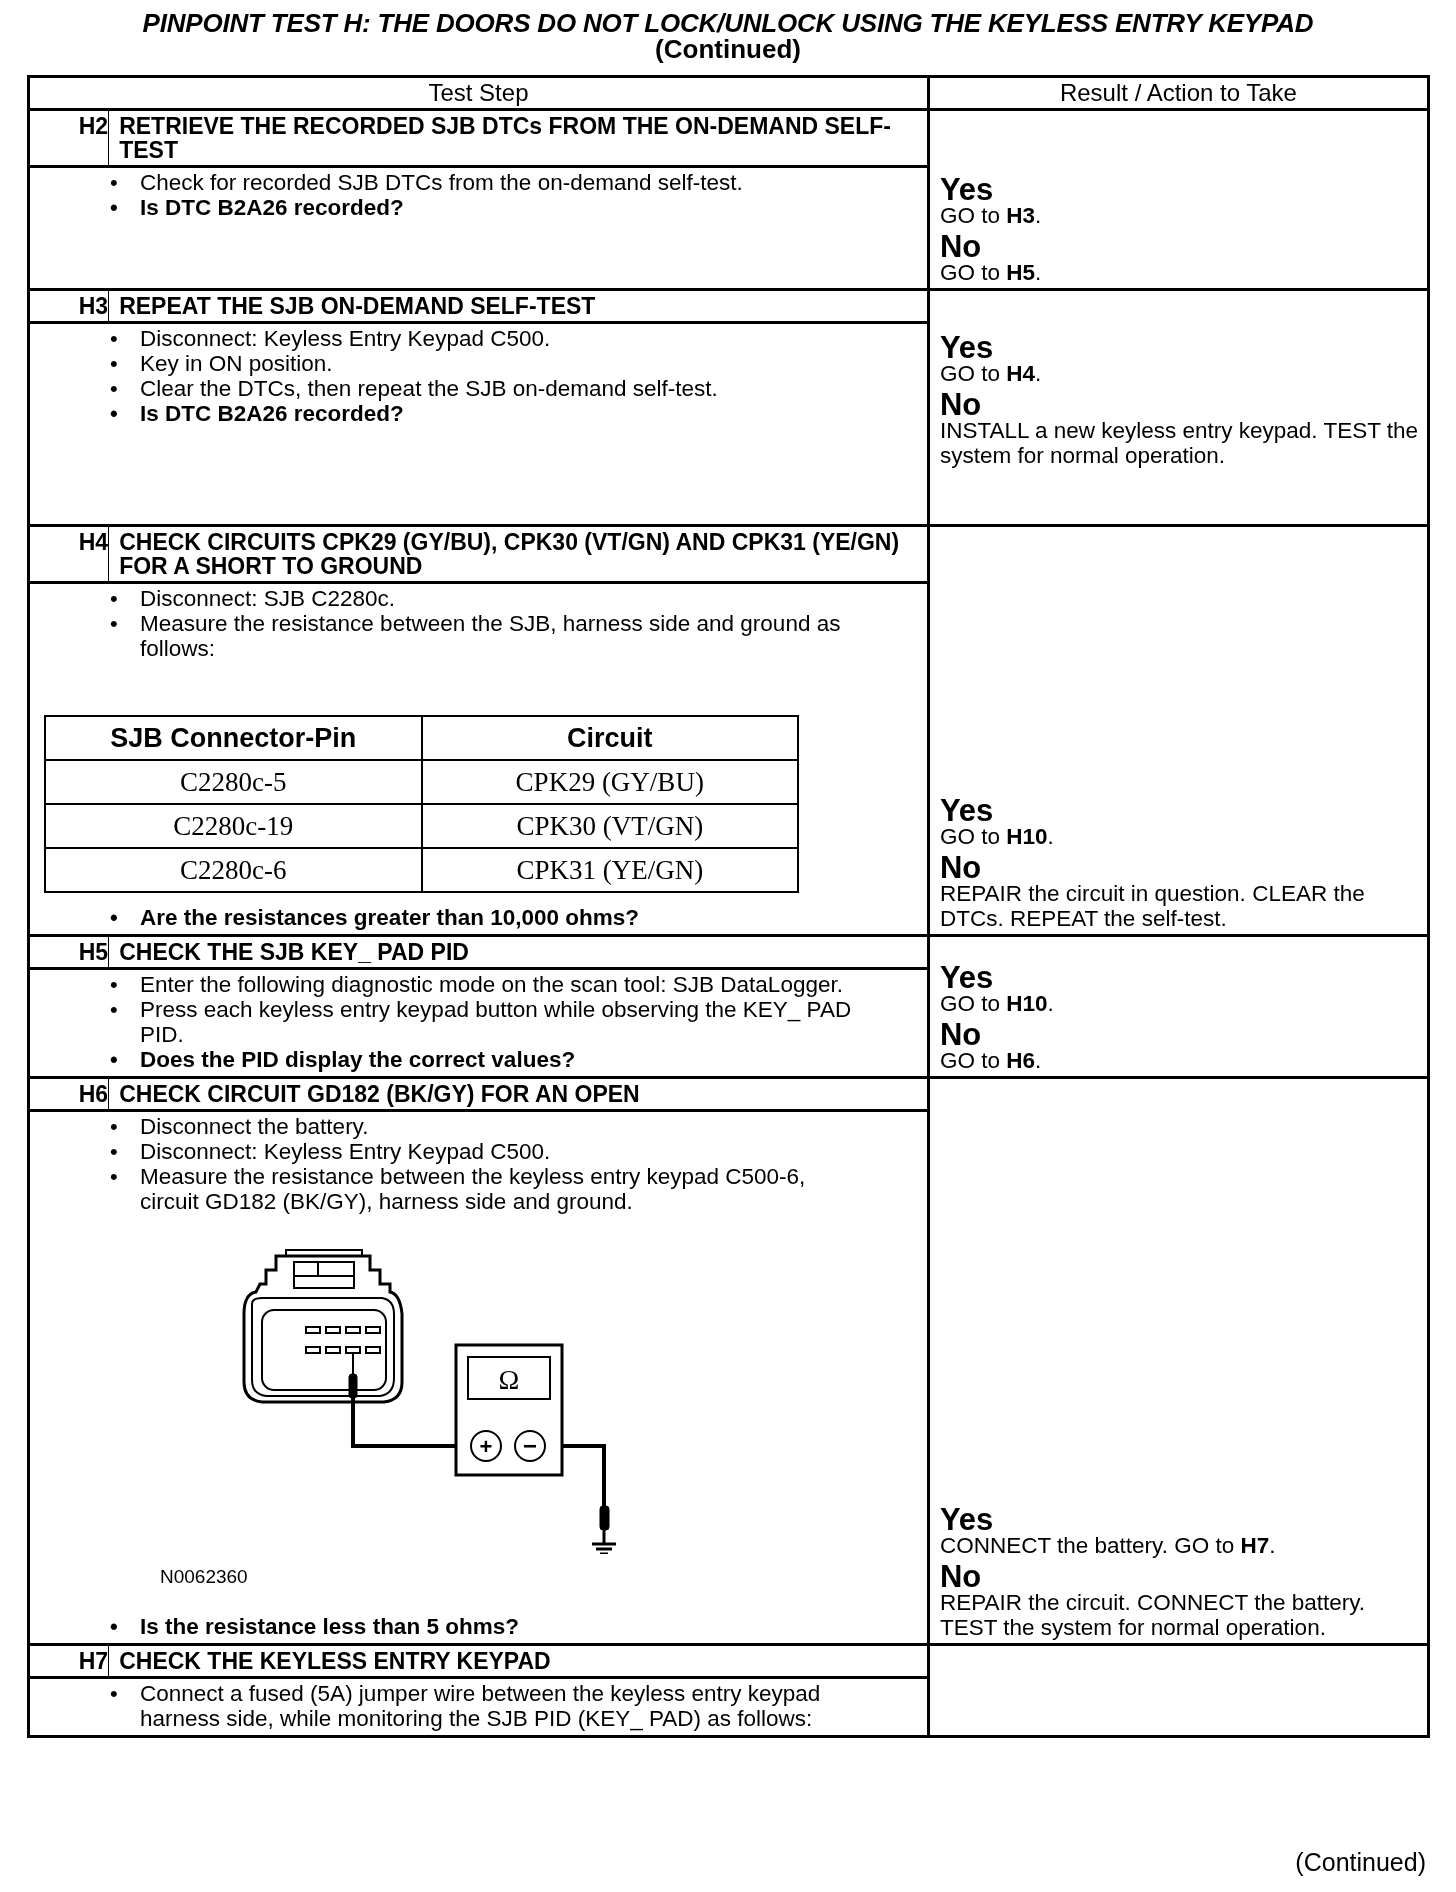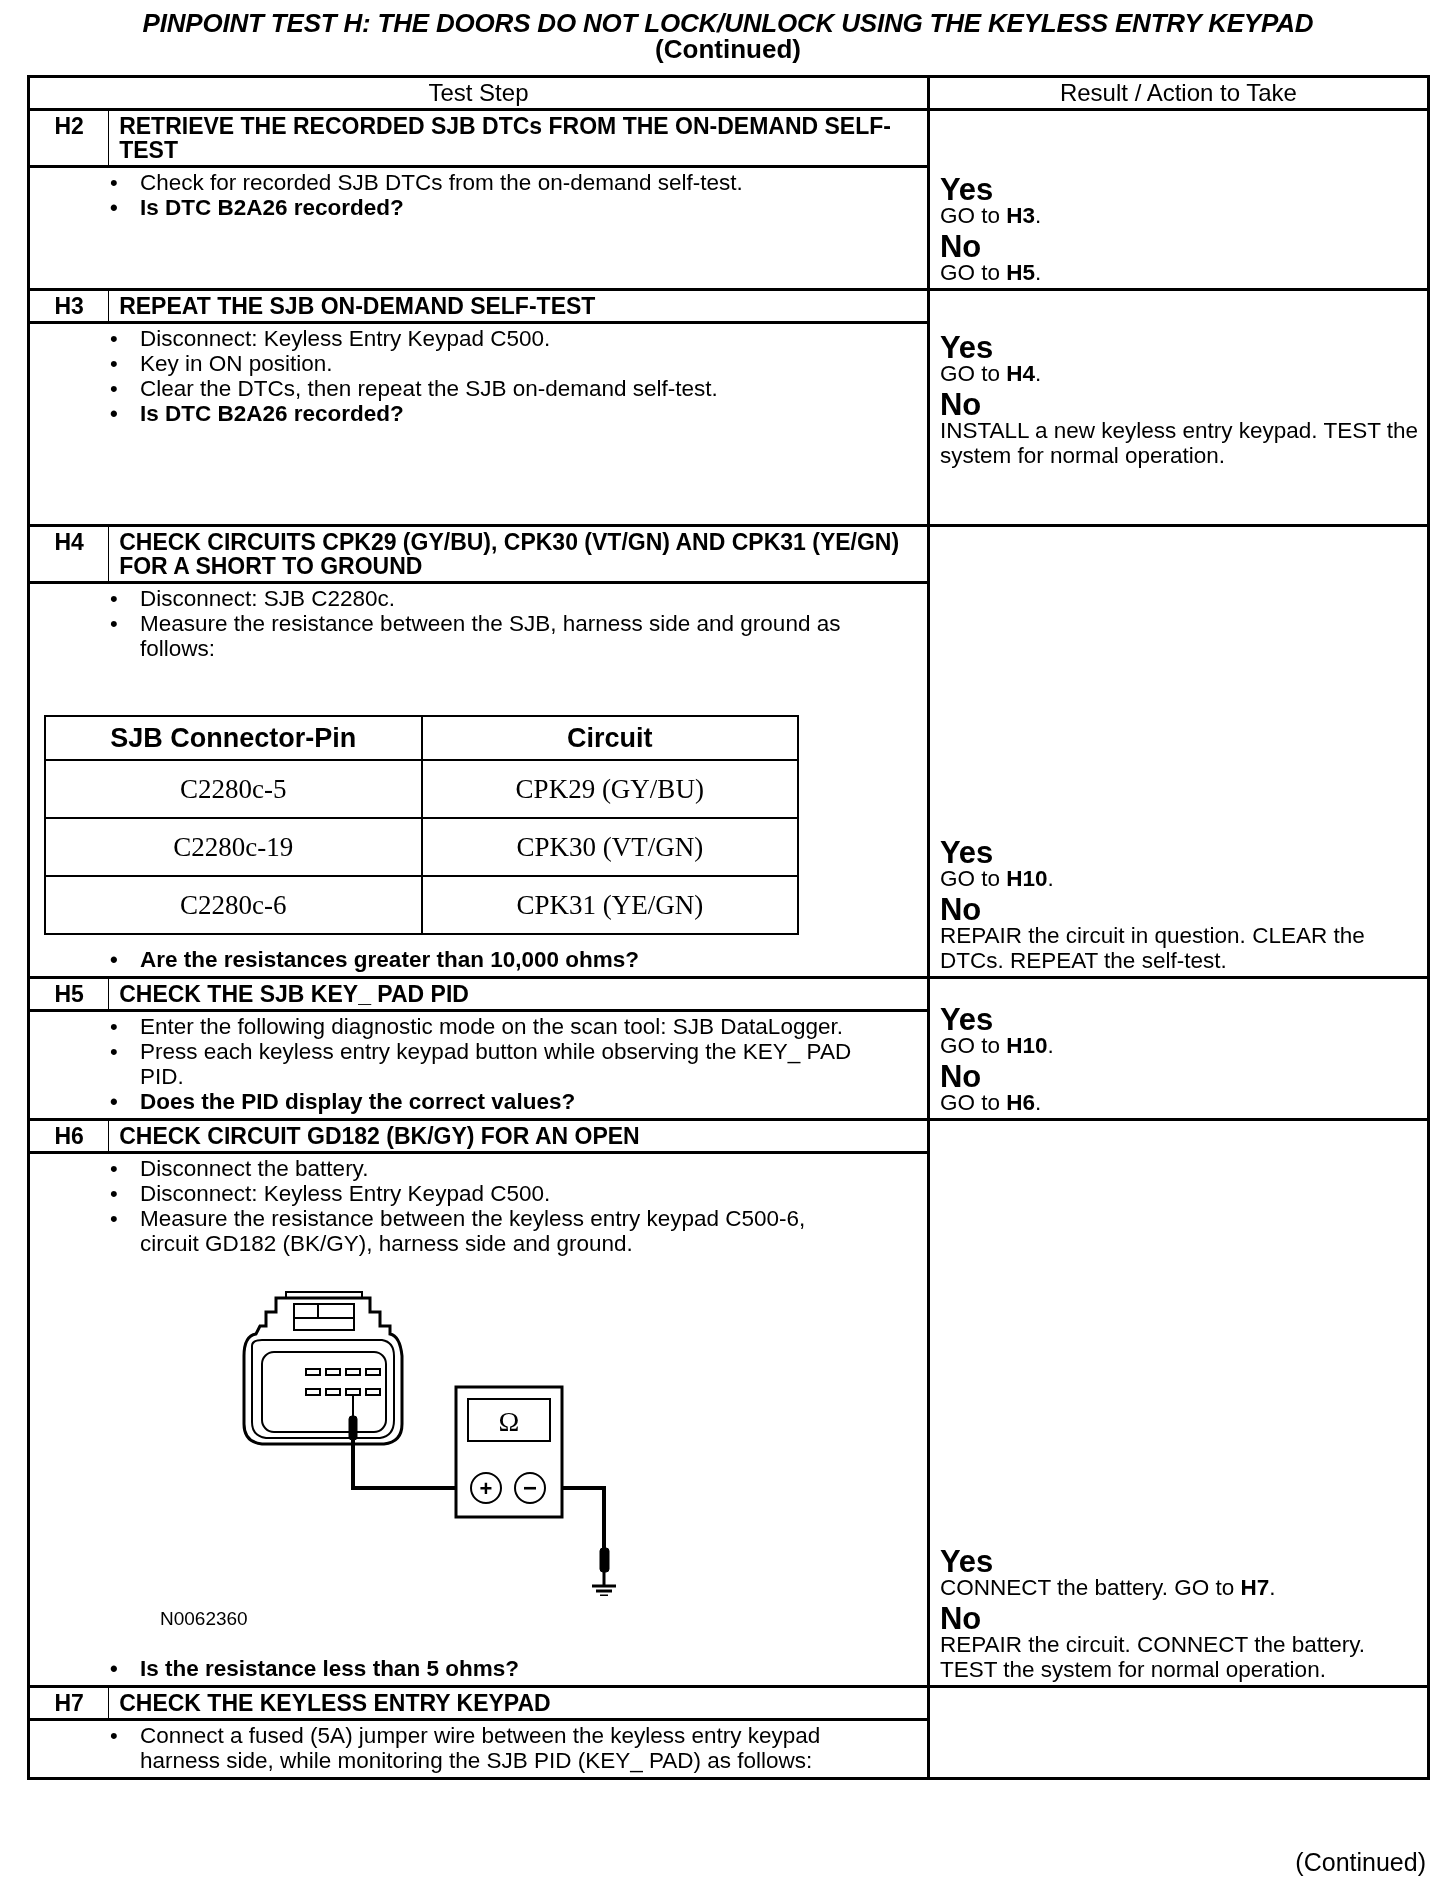--- a/index.html
+++ b/index.html
@@ -20,21 +20,21 @@
       border-collapse: collapse; table-layout: fixed;
     }
     .main-table td, .main-table th { border: 3px solid #000; padding: 0; vertical-align: top; }
     .main-table th {
       font-weight: normal; font-size: 24px; height: 30px; line-height: 30px; text-align: center;
     }
     .col-id { width: 80px; }
     .col-step { width: 818px; }
     .col-result { width: 499px; }
     .step-id {
-      text-align: center; font-weight: bold; font-size: 23px; line-height: 24px; padding-top: 3px !important;
+      text-align: right; font-weight: bold; font-size: 23px; line-height: 24px; padding-top: 3px !important;
       border-right-width: 1.5px !important;
     }
     .step-title {
       font-weight: bold; font-size: 23px; line-height: 24px; padding: 3px 8px 3px 10px !important;
       border-left-width: 1.5px !important;
     }
     .step-body { padding: 2px 8px 4px 0 !important; border-top-width: 1.5px !important; }
     .bullets { list-style: none; margin: 0; padding: 0 0 0 80px; }
     .bullets li {
       position: relative; font-size: 22.5px; line-height: 25px; padding-left: 30px;
@@ -50,21 +50,21 @@
 
     .sub-table {
       margin: 54px 0 12px 14px; width: 755px; border-collapse: collapse; table-layout: fixed;
     }
     .sub-table th, .sub-table td { border: 2px solid #000 !important; text-align: center; }
     .sub-table th {
       font-weight: bold; font-size: 27px; height: 42px; line-height: 42px; padding: 0;
     }
     .sub-table td {
       font-family: "Liberation Serif", "DejaVu Serif", serif; font-size: 27px;
-      height: 42px; line-height: 42px; padding: 7px; vertical-align: middle;
+      height: 42px; line-height: 42px; padding: 0; vertical-align: middle;
     }
     .figure { position: relative; width: 818px; height: 400px; }
     .figure svg { position: absolute; left: 0; top: 0; }
     .figure-id {
       position: absolute; left: 130px; top: 352px; font-size: 19px;
     }
     .footer-continued {
       position: absolute; right: 30px; top: 1848px; font-size: 25px;
     }
     .h2-body { height: 114px; }

